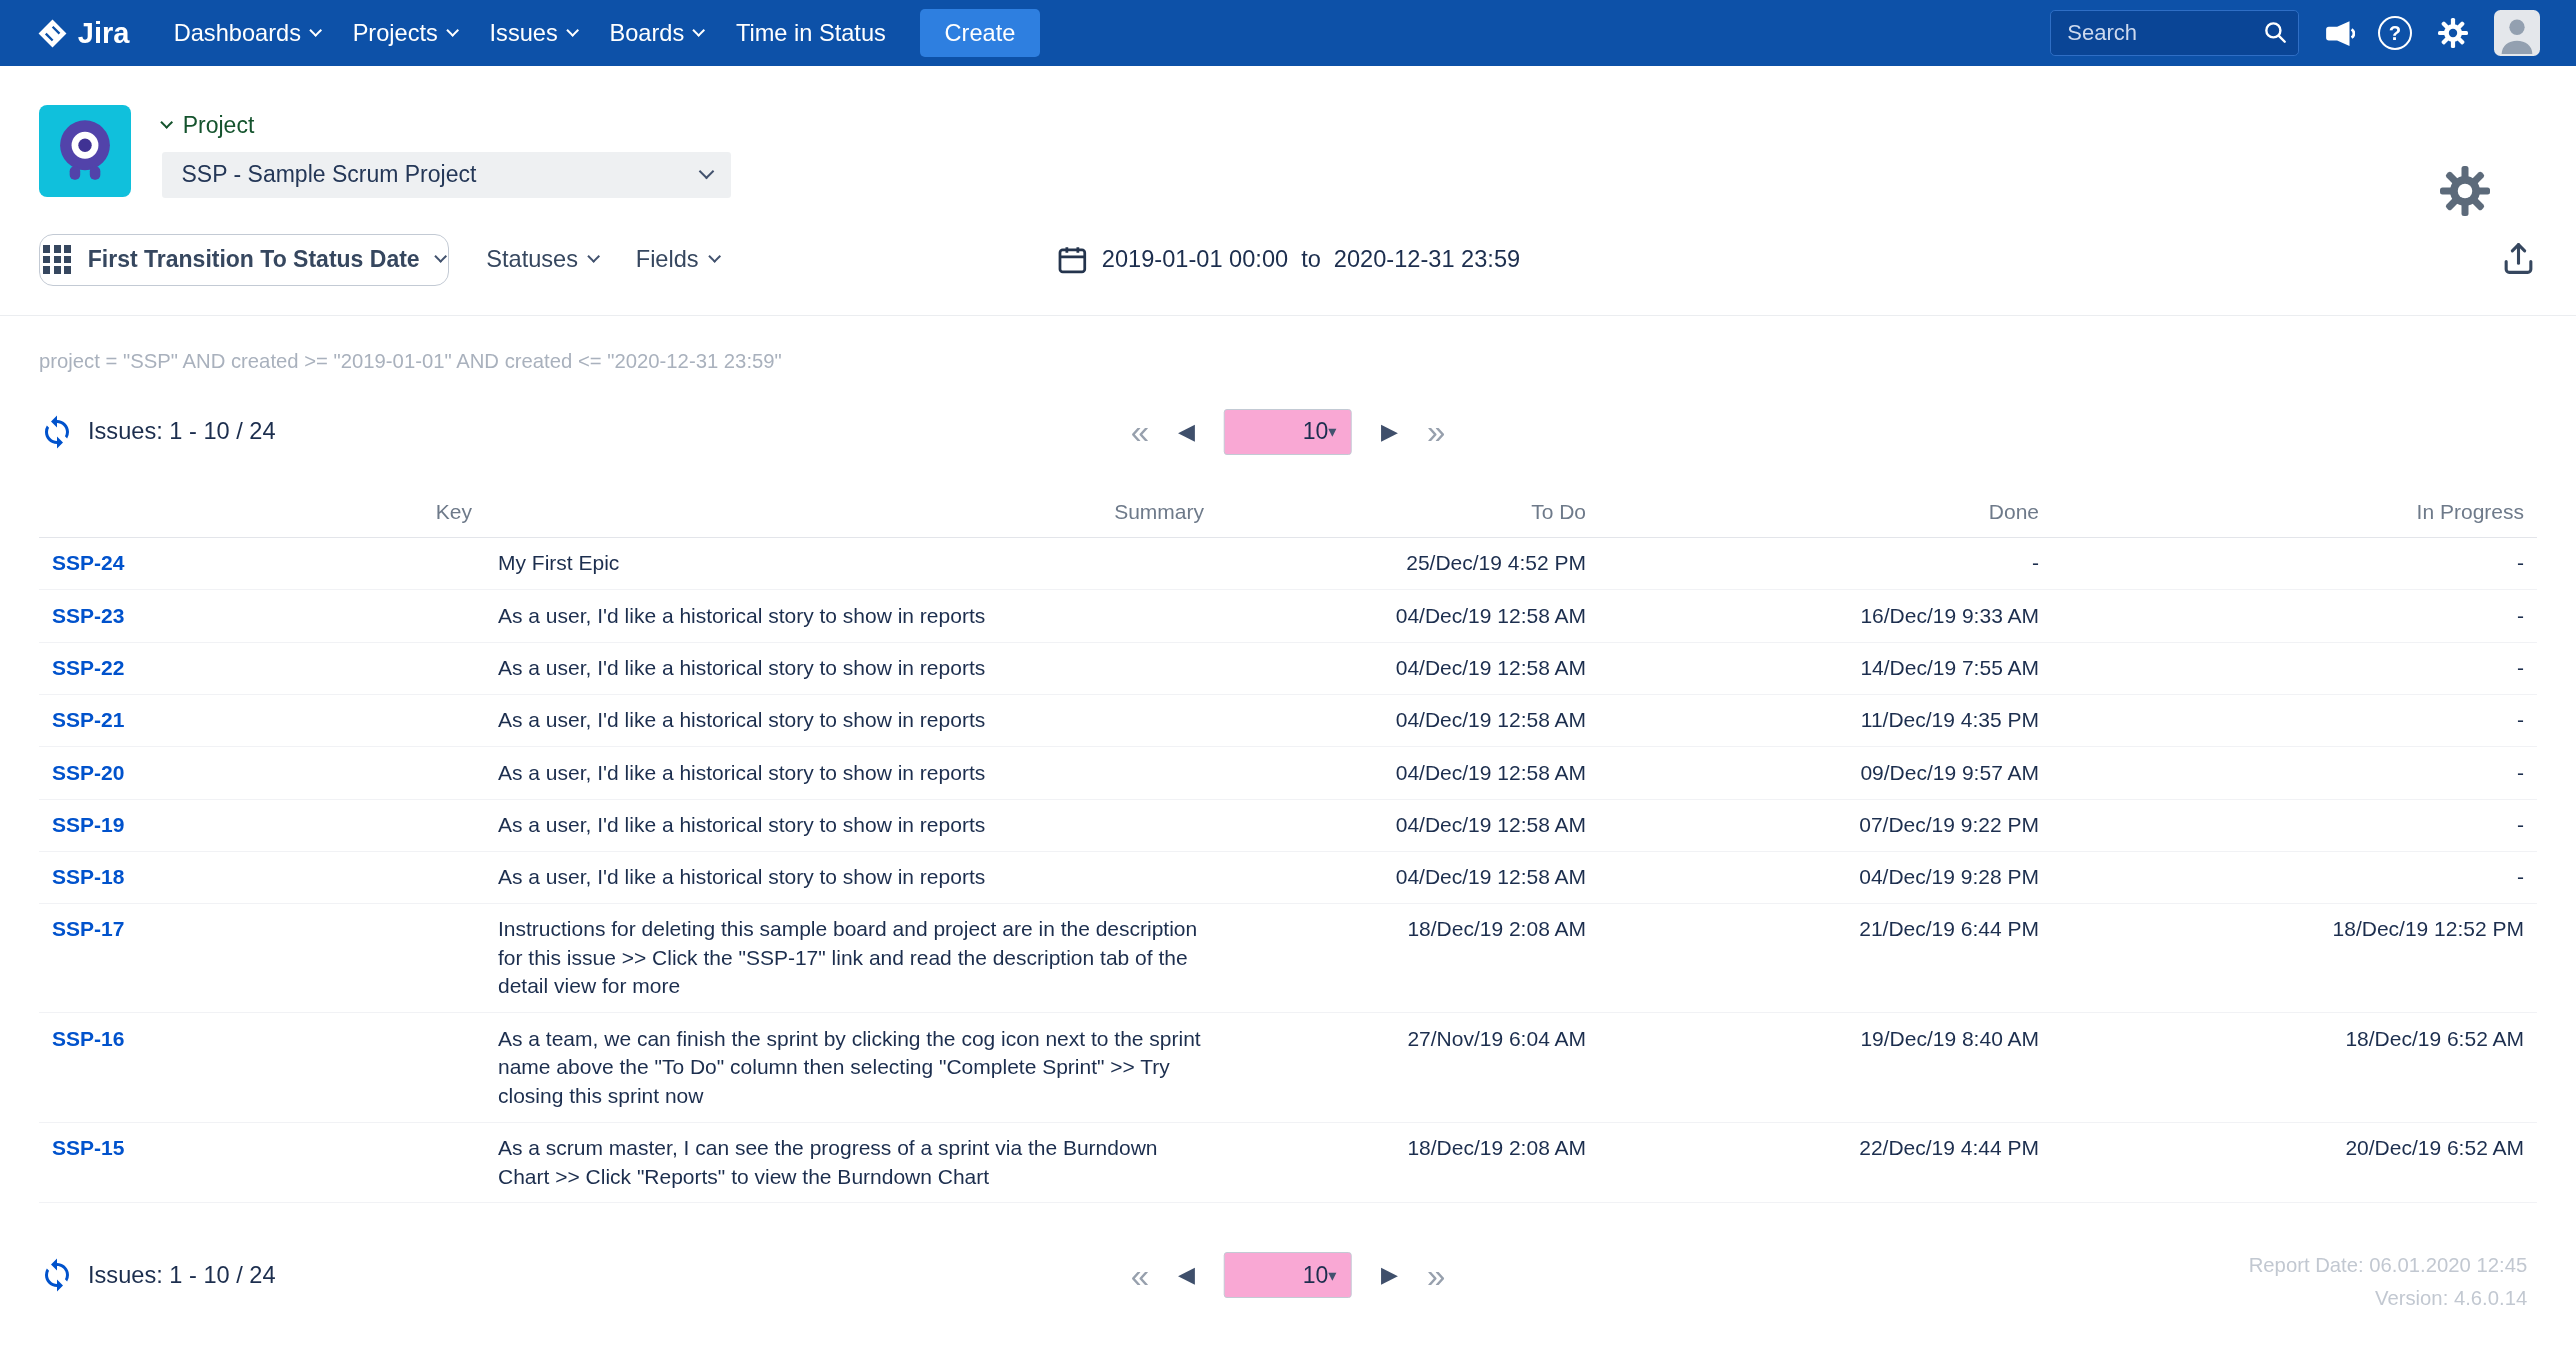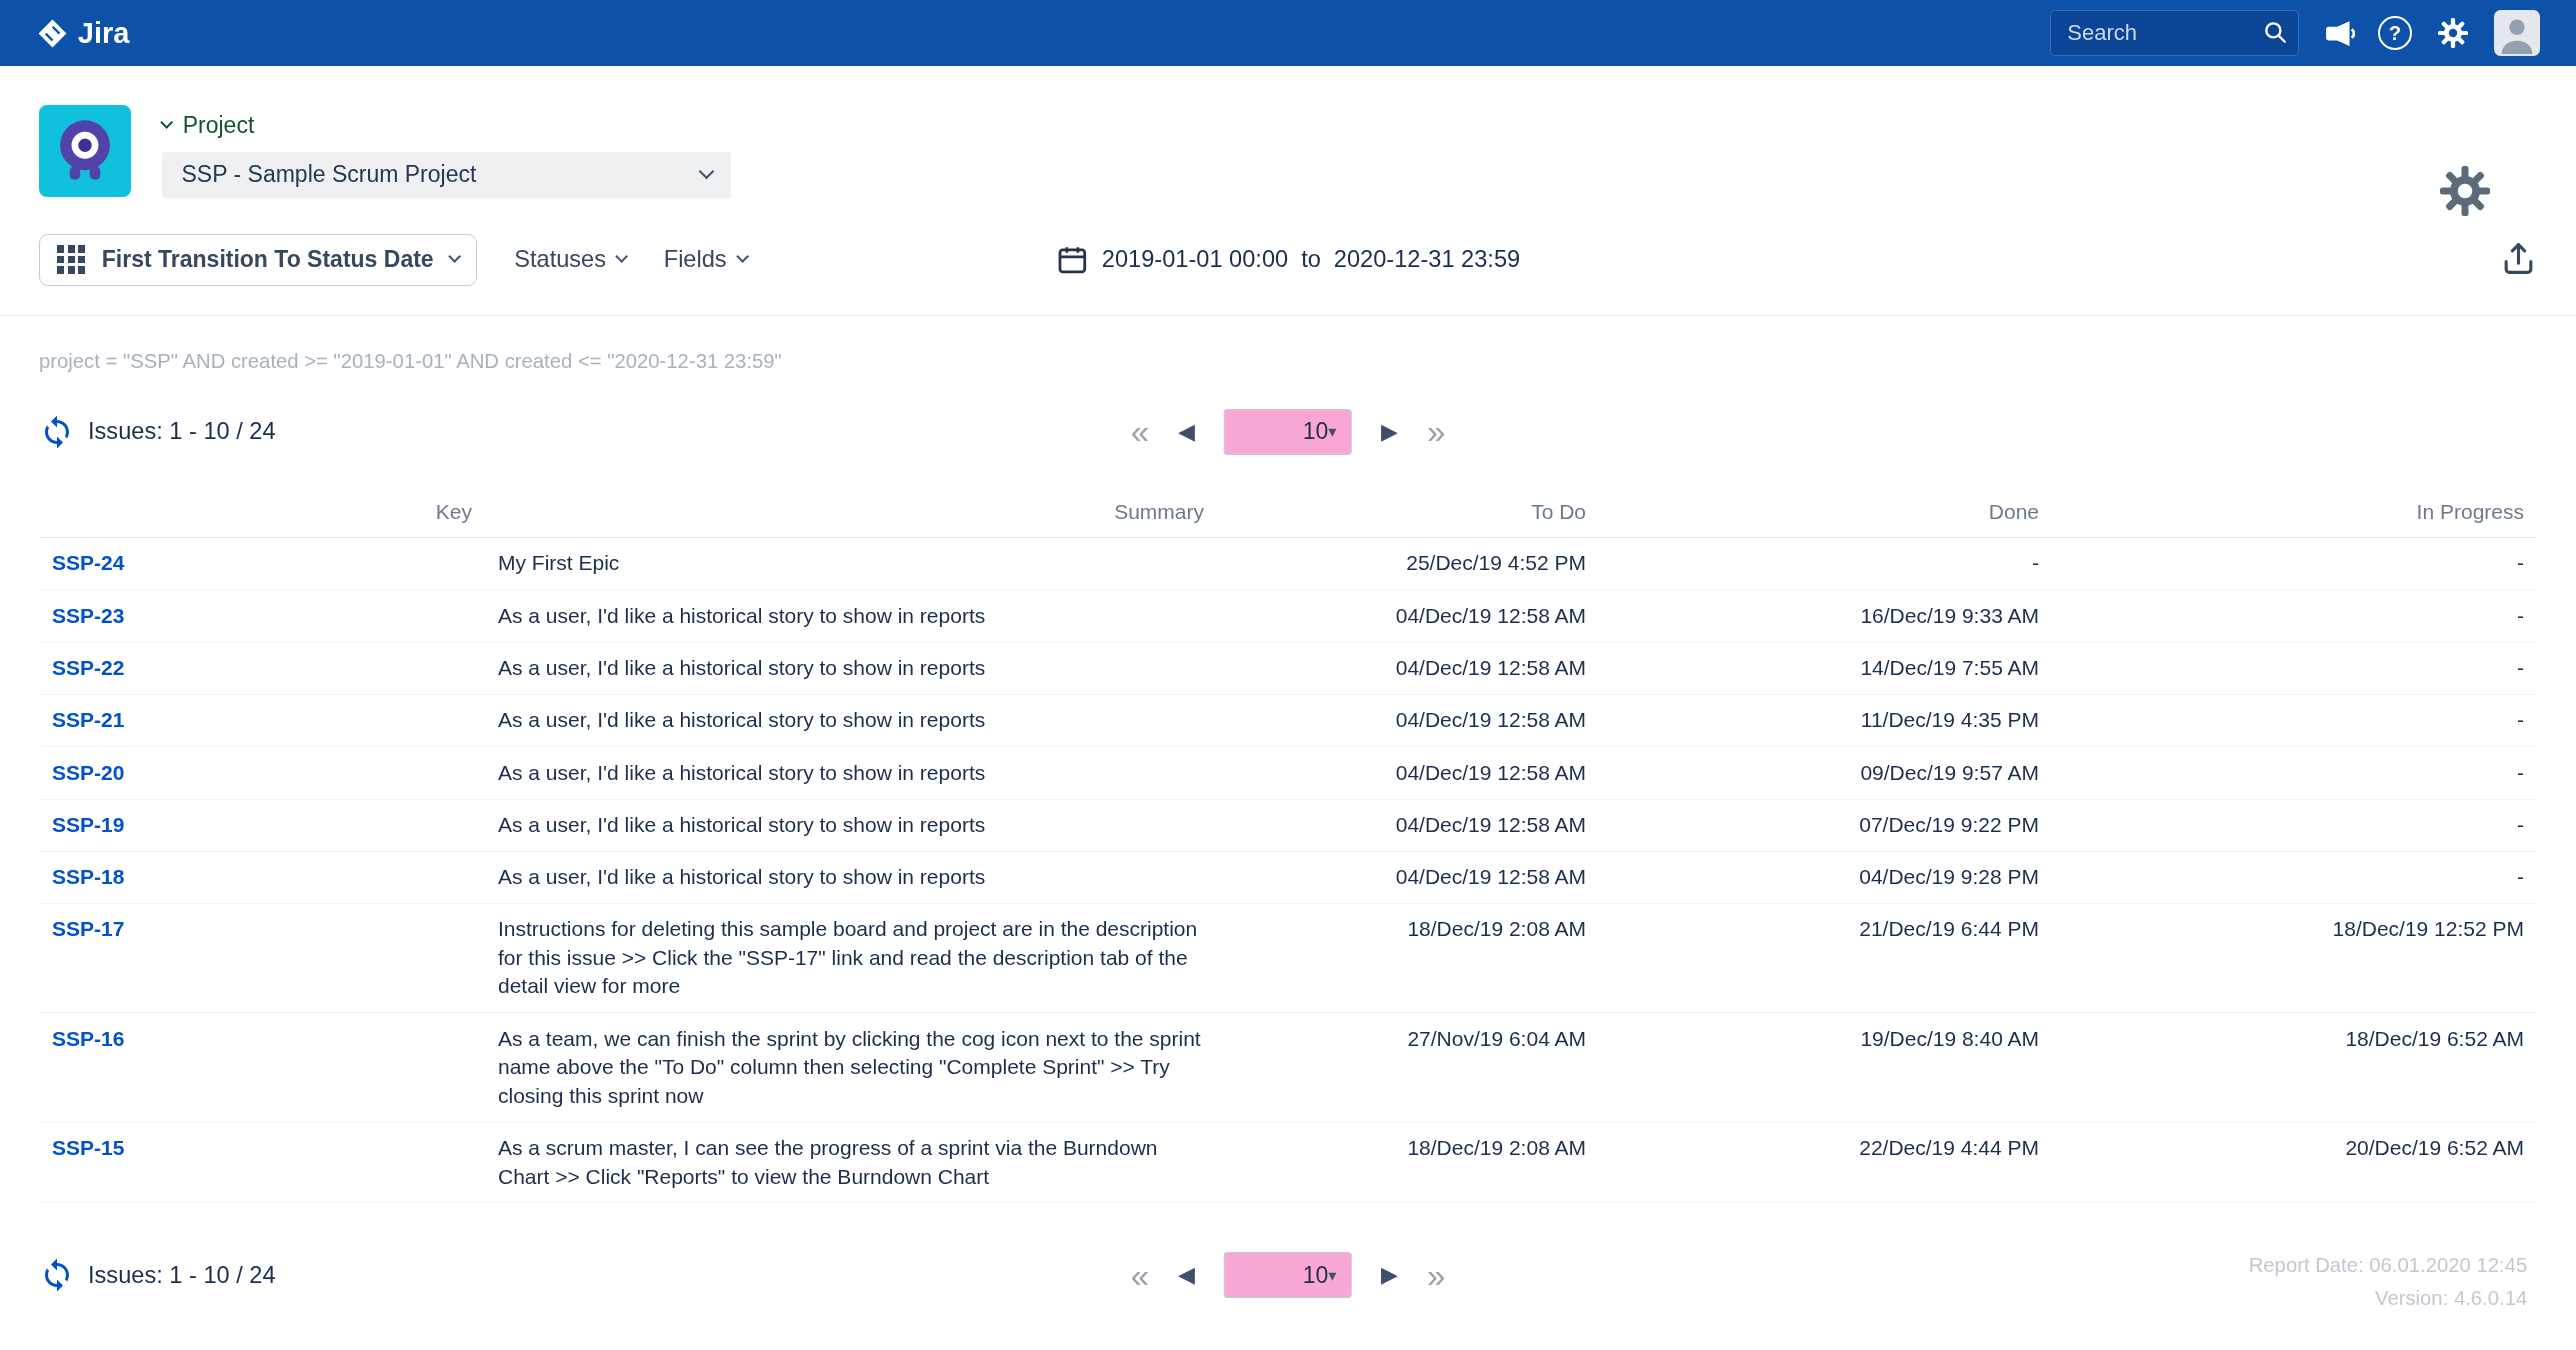--- a/index.html
+++ b/index.html
@@ -63,21 +63,21 @@
     display:flex; align-items:center; justify-content:space-between; padding:0 19.5px;
     font-size:23px; color:#243757; cursor:pointer;
   }
   .project-select .chev { color:#42526E; }
   .header-gear { position:absolute; right:75px; top:94px; cursor:pointer; background:none; border:none; }
 
   
   .toolbar { display:flex; align-items:center; padding:0 39px; margin-top:36px; position:relative; height:52px; }
   .report-type-btn {
     display:flex; align-items:center; gap:16.3px; background:#fff; border:1.6px solid #c3cad4;
-    border-radius:9px; height:52px; padding:0 17px; font-size:23px; font-weight:bold;
+    border-radius:14px; height:52px; padding:0 3px; font-size:23px; font-weight:bold;
     color:#36475f; cursor:pointer; font-family:inherit; box-sizing:border-box;
   }
   .grid-icon { display:grid; grid-template-columns:repeat(3,7.3px); grid-gap:3.3px; }
   .grid-icon i { width:7.3px; height:7.3px; background:#36475f; display:block; }
   .dd { display:flex; align-items:center; gap:11.4px; font-size:23.6px; color:#36475f; margin-left:37px; cursor:pointer; }
   .dd .chev, .report-type-btn .chev { color:#42526E; }
   .date-range {
     position:absolute; left:50%; transform:translateX(-50%);
     display:flex; align-items:center; gap:13px; font-size:23.6px; color:#1c2e4e; white-space:nowrap;
   }
@@ -128,20 +128,42 @@
 <div class="page">
 
   <header class="topnav">
     <div class="brand">
       <svg width="31" height="31" viewBox="0 0 24 24">
         <path d="M12 1.2 22.8 12 12 22.8 1.2 12Z" fill="#ffffff"></path>
         <path d="M6.8 12.1 12.1 17.4 M12.1 6.8 17.4 12.1" stroke="#0d51a8" stroke-width="1.8" fill="none"></path>
       </svg>
       <span>Jira</span>
     </div>
+    <nav class="nav-items">
+      <a class="nav-item">
+        <span>Dashboards</span>
+        <i class="chev chev-sm"></i>
+      </a>
+      <a class="nav-item">
+        <span>Projects</span>
+        <i class="chev chev-sm"></i>
+      </a>
+      <a class="nav-item">
+        <span>Issues</span>
+        <i class="chev chev-sm"></i>
+      </a>
+      <a class="nav-item">
+        <span>Boards</span>
+        <i class="chev chev-sm"></i>
+      </a>
+      <a class="nav-item">
+        <span>Time in Status</span>
+      </a>
+      <button class="create-btn">Create</button>
+    </nav>
     <div class="nav-right">
       <div class="searchbox">
         <input placeholder="Search" style="">
         <svg class="search-icon" width="26" height="26" viewBox="0 0 24 24" fill="none" stroke="#ffffff" stroke-width="2.2" stroke-linecap="round">
           <circle cx="10.5" cy="10.5" r="6.5"></circle>
             <line x1="15.6" y1="15.6" x2="21" y2="21"></line>
         </svg>
       </div>
       <button class="nav-icon-btn">
         <svg width="33" height="33" viewBox="0 0 24 24" fill="#ffffff">

